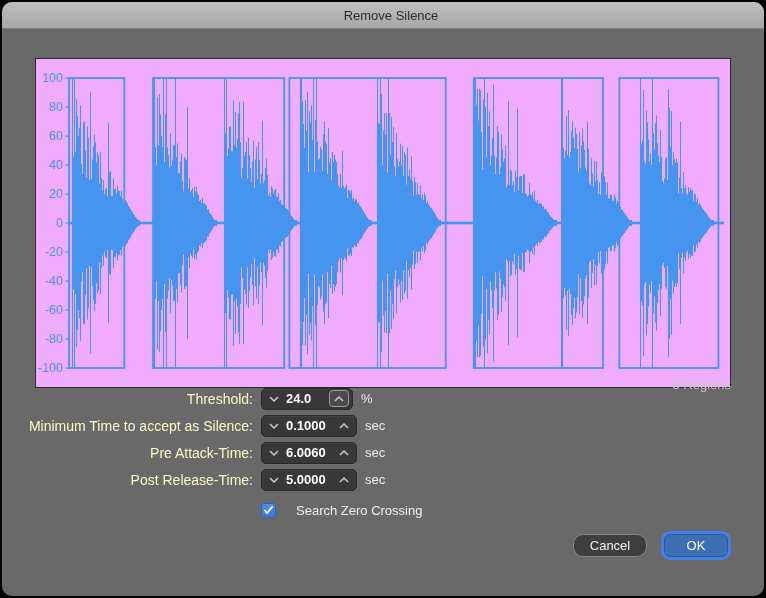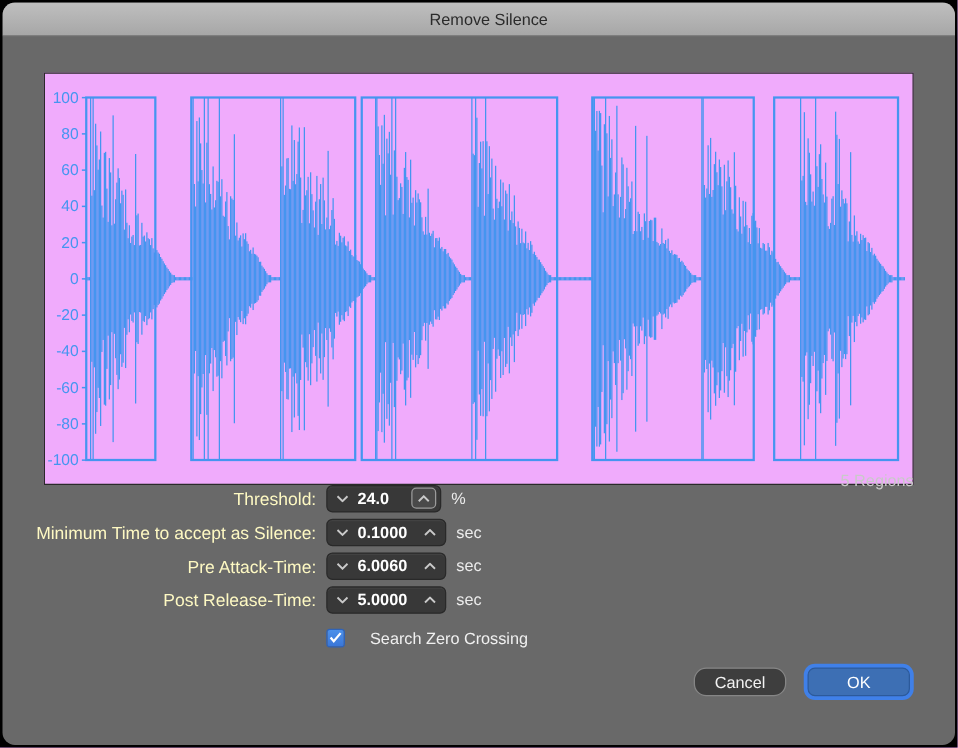--- a/index.html
+++ b/index.html
@@ -65,21 +65,21 @@
   .checkbox.checked svg { display:block; }
   .checkbox-label { font-size:13px; color:#f0f0f0; }
 
   .button-row { position:absolute; top:532px; right:36px; display:flex; align-items:center; gap:17px; }
   .btn {
     height:23px; font-size:13px; border-radius:10px; cursor:default;
     font-family:"Liberation Sans", sans-serif; padding:0;
   }
   .btn.cancel { width:74px; background:#3e3e3e; border:1px solid #868686; color:#f2f2f2; }
   .btn.ok {
-    width:82px; background:#3d6fb4; border:1px solid #2c5a9b; color:#ffffff;
+    width:64px; background:#3d6fb4; border:1px solid #2c5a9b; color:#ffffff;
     box-shadow:0 0 0 3px #4080e8; border-radius:6px;
   }
 </style>
 </head>
 <body>
 
 <div class="window">
   <div class="titlebar">
     <span class="title">Remove Silence</span>
   </div>

